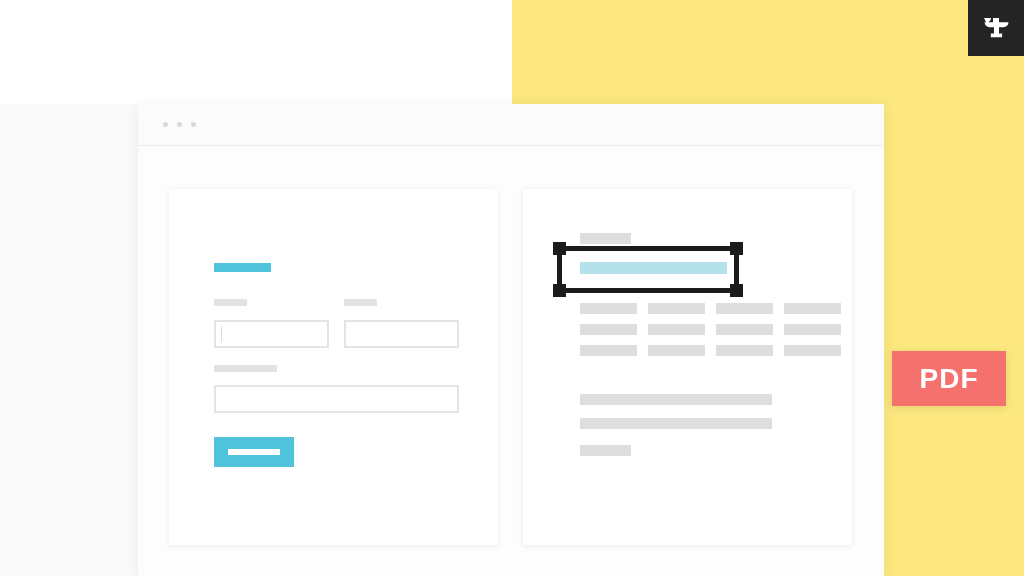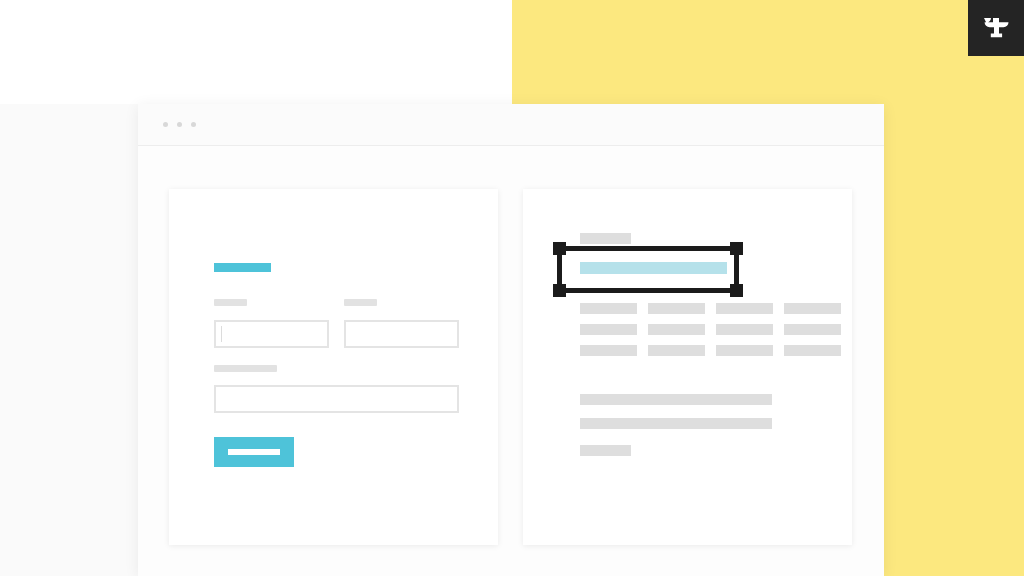--- a/index.html
+++ b/index.html
@@ -179,16 +179,19 @@
             <span class="grid-cell"></span>
             <span class="grid-cell"></span>
           </div>
         </div>
 
         <div class="line line-1"></div>
         <div class="line line-2"></div>
         <div class="line line-3"></div>
       </div>
 
+      <div class="pdf-badge">
+        <span class="pdf-text">PDF</span>
+      </div>
 
     </div>
   </div>
 </div>
 
 </body></html>

